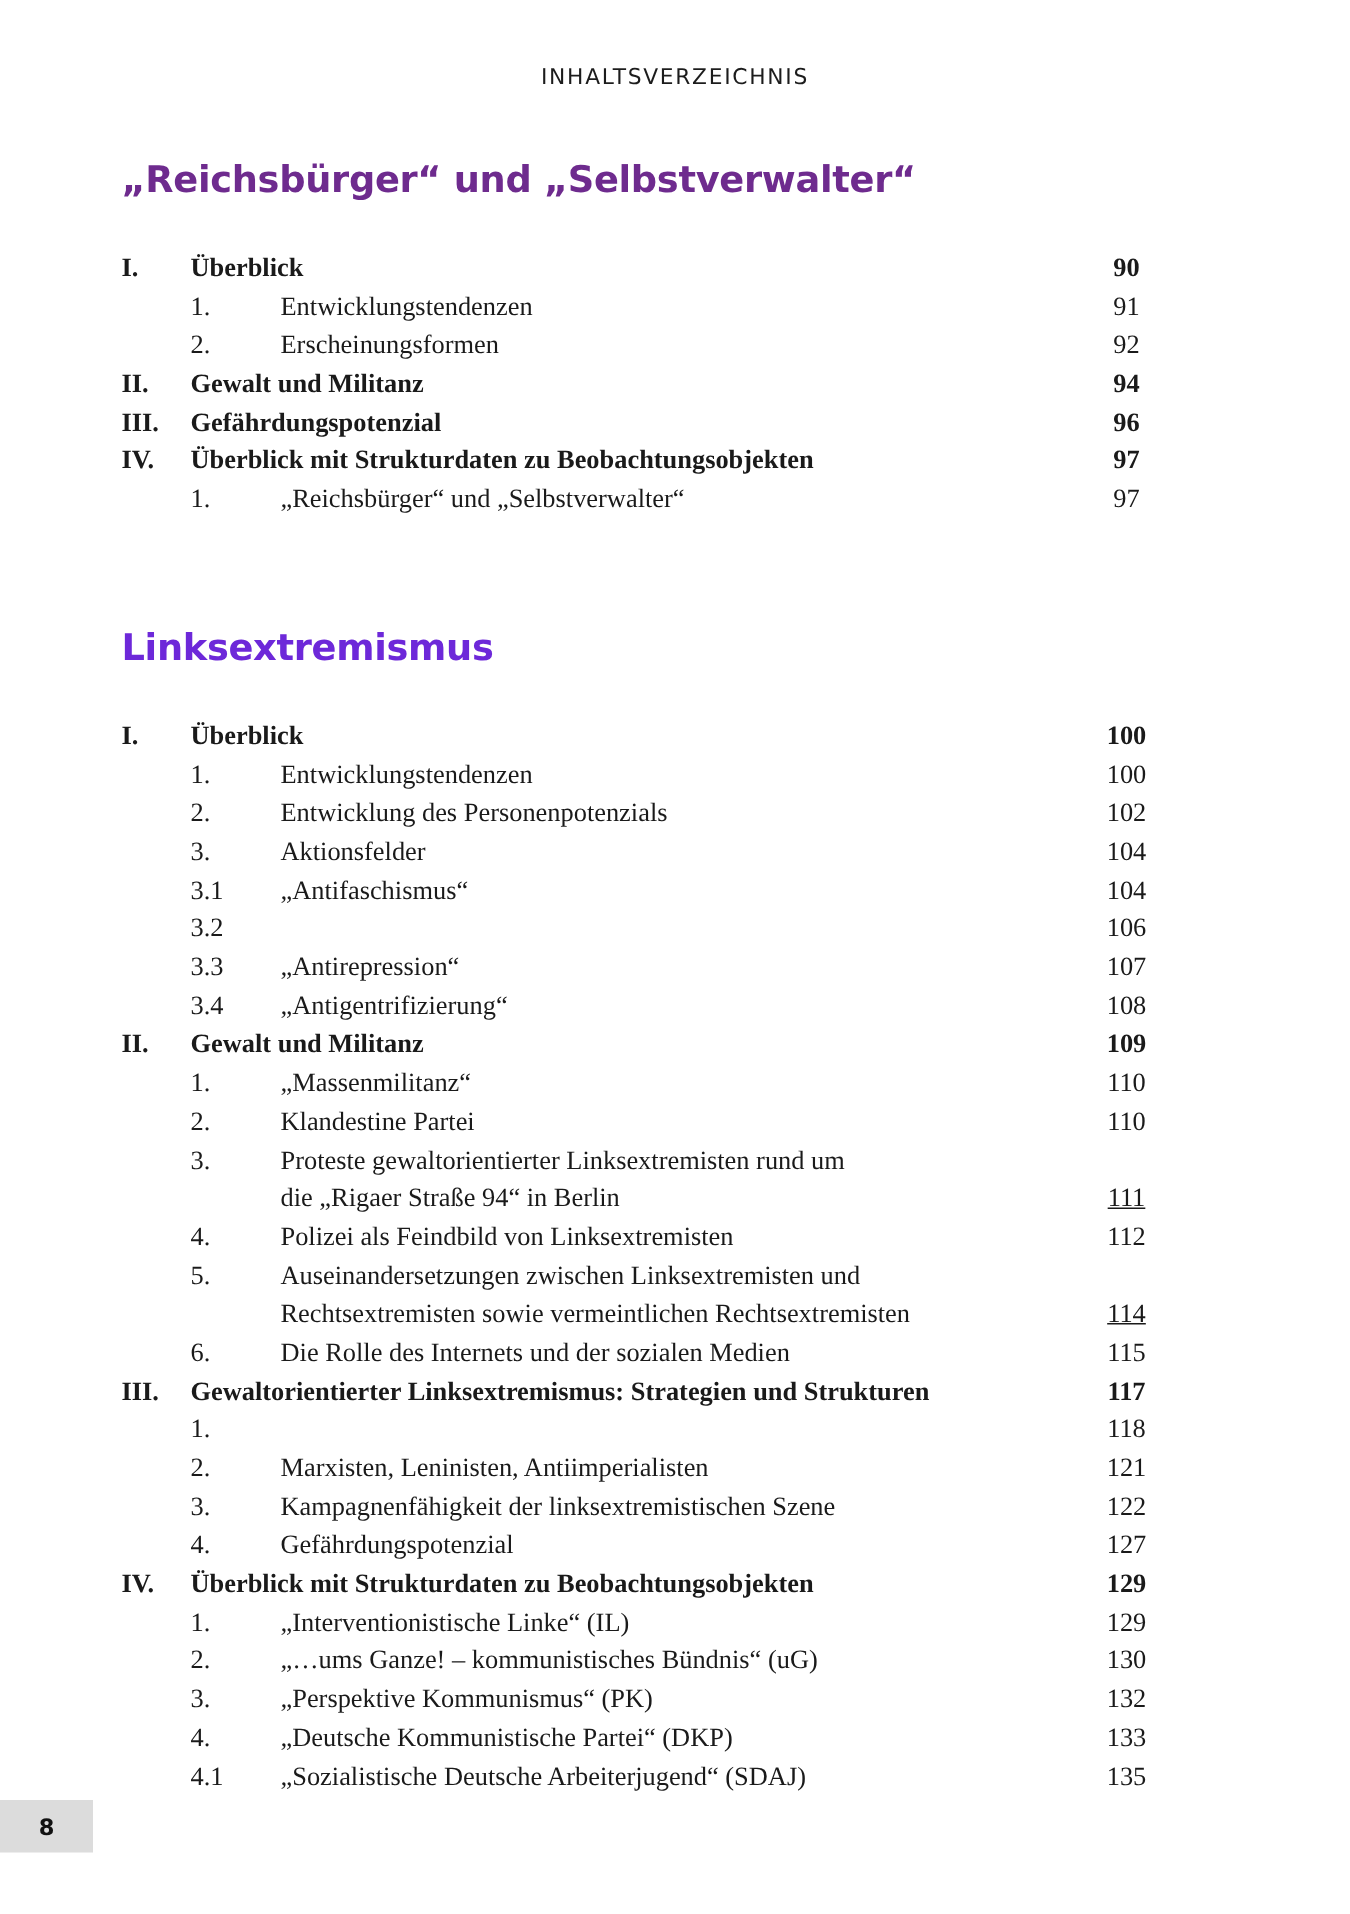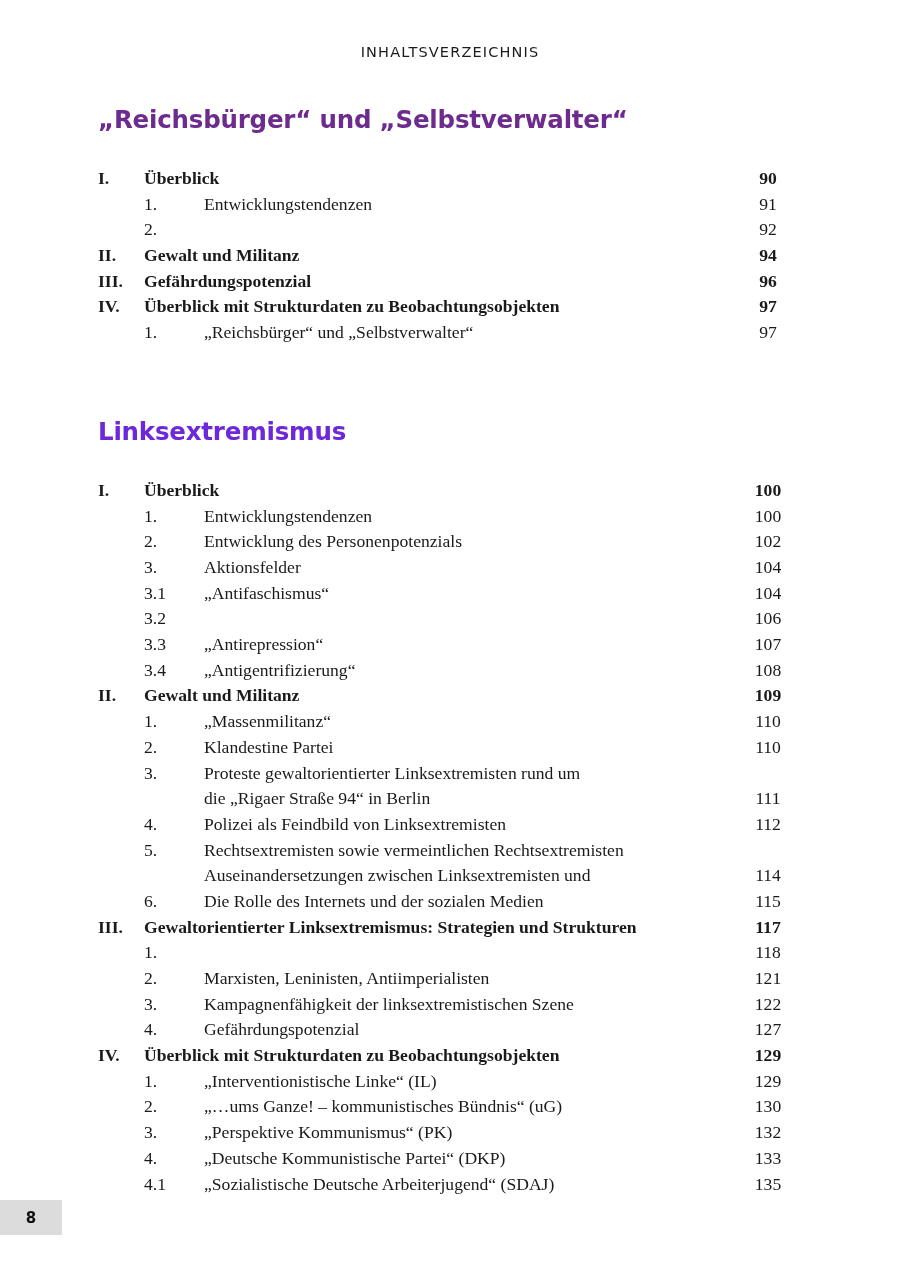--- a/index.html
+++ b/index.html
@@ -30,21 +30,20 @@
     letter-spacing: 1.15px;
     color: #1c1c1c;
     font-weight: 400;
   }
 
   
   .section {
     position: absolute;
     left: 81px;
     width: 700px;
-    margin-left: 17px;
   }
   .section-heading {
     font-family: "DejaVu Sans", sans-serif;
     font-weight: bold;
     font-size: 24.5px;
     letter-spacing: -0.2px;
     line-height: 1.1;
     margin: 0 0 0 0;
   }
 
@@ -93,20 +92,21 @@
 
   .pageno {
     position: absolute;
     right: 0;
     top: 0;
     width: 60px;
     text-align: center;
   }
   .pageno.shift-down {
     top: 25.7px;
+    text-decoration: underline;
   }
 
   .lvl1 .num,
   .lvl1 .title,
   .lvl1 .pageno {
     font-weight: bold;
   }
 
   
   .folio {
@@ -140,20 +140,21 @@
           <span class="title">Überblick</span>
           <span class="pageno">90</span>
         </li>
         <li class="toc-row lvl2">
           <span class="num lvl2">1.</span>
           <span class="title lvl2">Entwicklungstendenzen</span>
           <span class="pageno">91</span>
         </li>
         <li class="toc-row lvl2">
           <span class="num lvl2">2.</span>
+          <span class="title lvl2">Erscheinungsformen</span>
           <span class="pageno">92</span>
         </li>
         <li class="toc-row lvl1">
           <span class="num">II.</span>
           <span class="title">Gewalt und Militanz</span>
           <span class="pageno">94</span>
         </li>
         <li class="toc-row lvl1">
           <span class="num">III.</span>
           <span class="title">Gefährdungspotenzial</span>
@@ -238,22 +239,22 @@
           <span class="pageno shift-down">111</span>
         </li>
         <li class="toc-row lvl2">
           <span class="num lvl2">4.</span>
           <span class="title lvl2">Polizei als Feindbild von Linksextremisten</span>
           <span class="pageno">112</span>
         </li>
         <li class="toc-row lvl2 two-line">
           <span class="num lvl2">5.</span>
           <span class="title lvl2">
+            <span class="wrap-line">Auseinandersetzungen zwischen Linksextremisten und</span>
             <span class="wrap-line">Rechtsextremisten sowie vermeintlichen Rechtsextremisten</span>
-            <span class="wrap-line">Auseinandersetzungen zwischen Linksextremisten und</span>
           </span>
           <span class="pageno shift-down">114</span>
         </li>
         <li class="toc-row lvl2">
           <span class="num lvl2">6.</span>
           <span class="title lvl2">Die Rolle des Internets und der sozialen Medien</span>
           <span class="pageno">115</span>
         </li>
         <li class="toc-row lvl1">
           <span class="num">III.</span>

